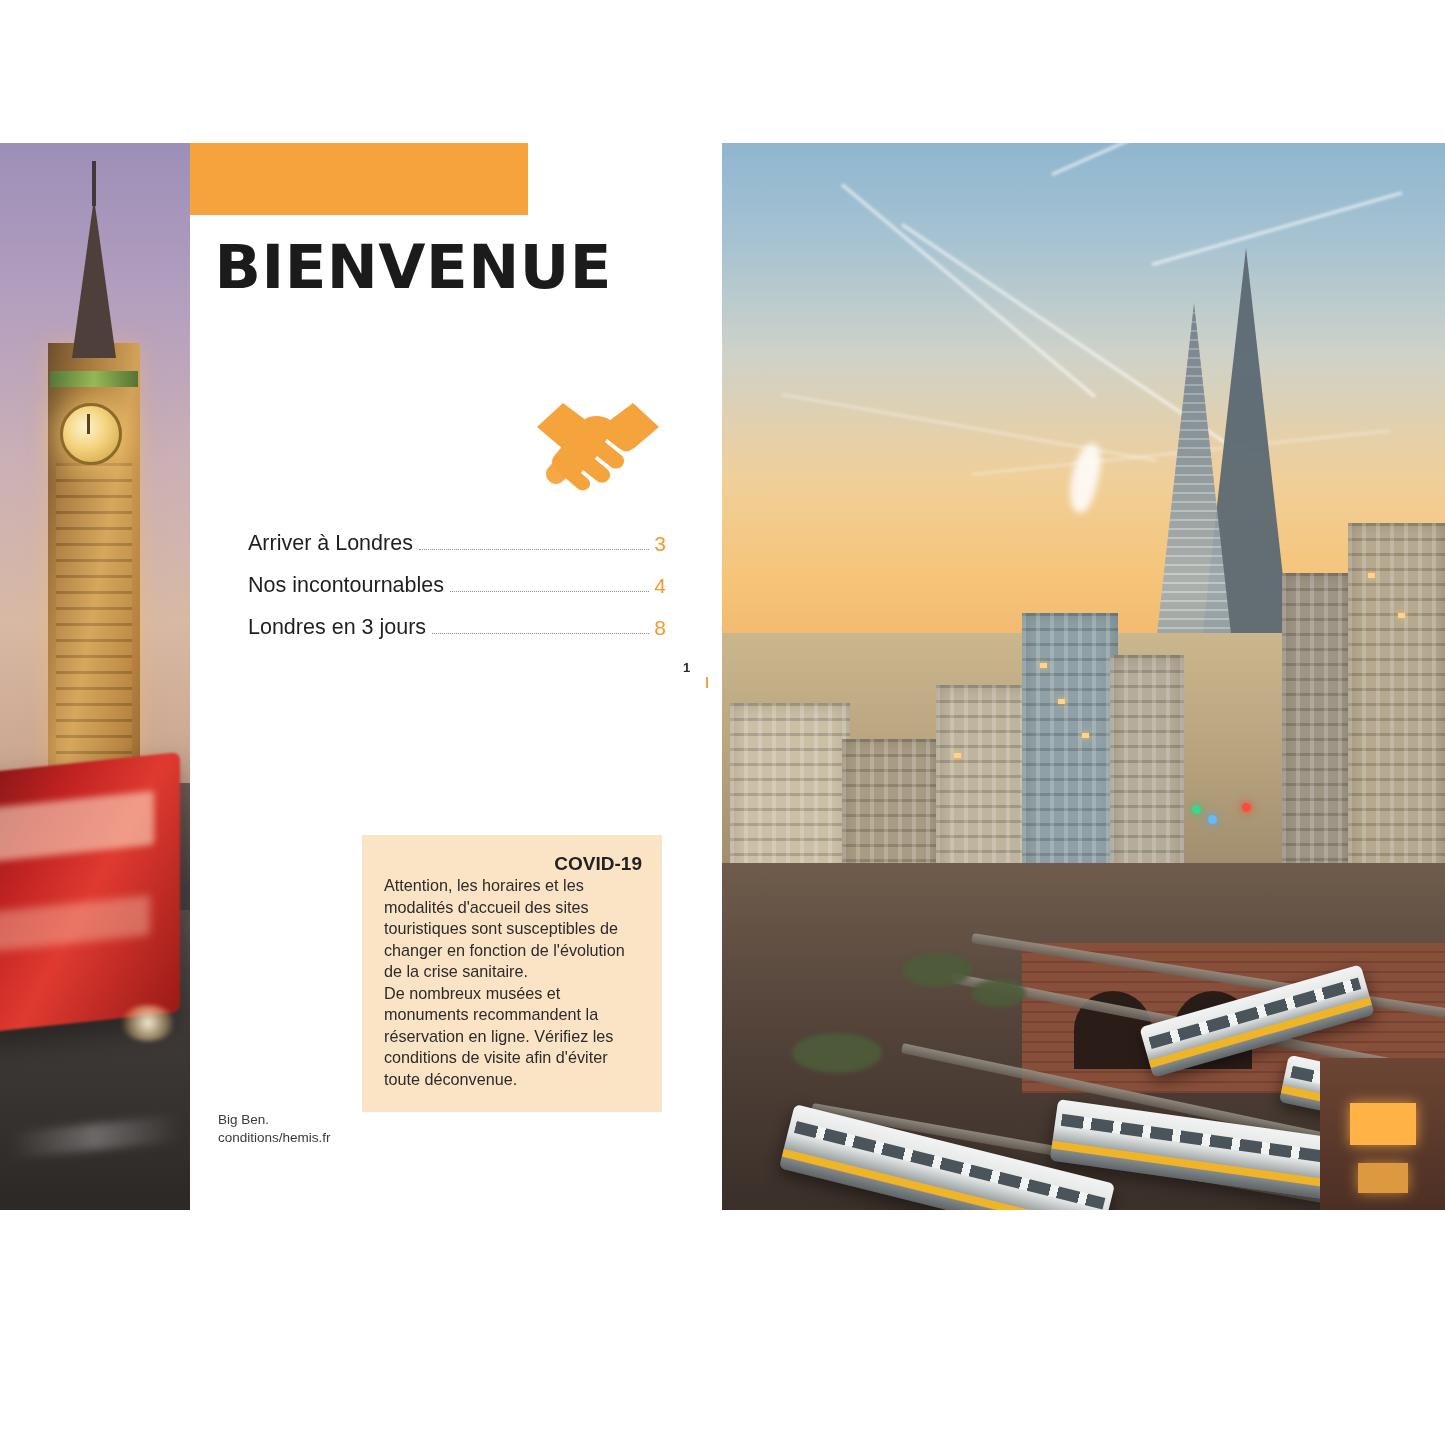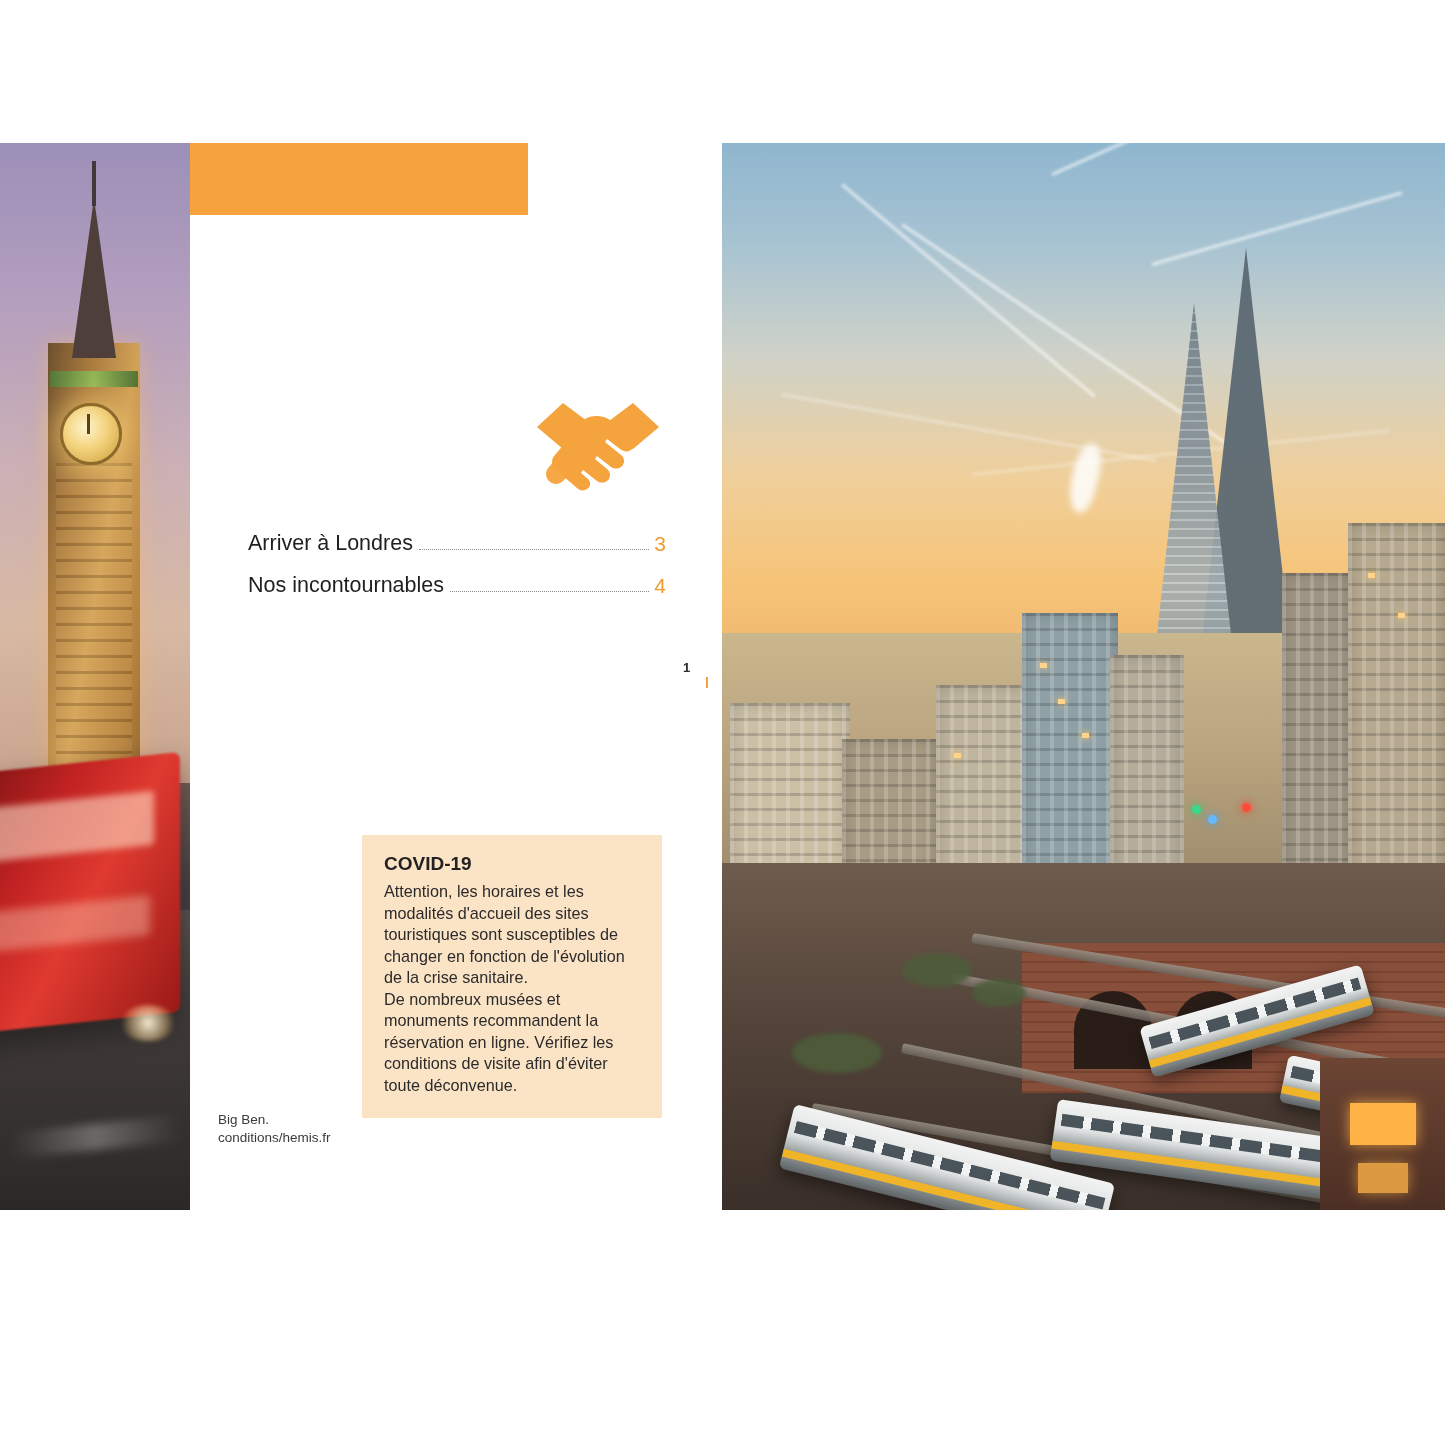--- a/index.html
+++ b/index.html
@@ -231,21 +231,21 @@
     top: 692px;
     width: 300px;
     background: #fbe3c6;
     padding: 18px 20px 22px 22px;
     box-sizing: border-box;
   }
   .covid-title {
     font-weight: 700;
     font-size: 19px;
     color: #222;
-    margin-bottom: 6px;
+    text-align: right;
   }
   .covid-text {
     font-size: 16.2px;
     line-height: 1.33;
     color: #2b2b2b;
     white-space: pre-line;
   }
 
   
   .credit {
@@ -477,20 +477,21 @@
       <div class="bb-clock"></div>
       <div class="bb-spire"></div>
       <div class="bb-spire2"></div>
       <div class="bb-bus"></div>
       <div class="bb-headlight"></div>
     </div>
 
     <div class="orange-bar"></div>
 
     <div class="title-block">
+      <div class="title-line">BIENVENUE</div>
     </div>
 
     <div class="handshake">
       <svg viewBox="0 0 130 100" width="130" height="100" aria-hidden="true">
         <g fill="#f5a33c">
           <path d="M4 34 L30 10 L54 28 L30 56 Z"></path>
           <path d="M126 34 L100 10 L76 28 L100 56 Z"></path>
           <path d="M52 26 C58 22, 70 22, 77 27 L98 45 C103 49, 102 56, 96 58 C93 59, 90 58, 87 56 L74 46 L72 49 L88 62 C92 65, 92 71, 88 74 C85 76, 81 76, 78 74 L64 63 L62 66 L74 76 C78 79, 78 85, 74 88 C71 90, 67 90, 64 88 L50 77 L48 80 L55 86 C58 89, 58 94, 54 96 C51 98, 47 98, 44 95 L22 76 C18 72, 18 66, 22 62 L52 26 Z"></path>
           <path d="M30 58 C24 64, 24 72, 30 77 L36 82 L30 88 C26 92, 20 92, 16 88 C12 84, 12 78, 16 74 L30 58 Z" opacity="0.95"></path>
         </g>
@@ -501,20 +502,25 @@
       <div class="toc-row">
         <span class="toc-label">Arriver à Londres</span>
         <span class="toc-dots"></span>
         <span class="toc-page">3</span>
       </div>
       <div class="toc-row">
         <span class="toc-label">Nos incontournables</span>
         <span class="toc-dots"></span>
         <span class="toc-page">4</span>
       </div>
+      <div class="toc-row">
+        <span class="toc-label">Londres en 3 jours</span>
+        <span class="toc-dots"></span>
+        <span class="toc-page">8</span>
+      </div>
     </div>
 
     <div class="covid-box">
       <div class="covid-title">COVID-19</div>
       <div class="covid-text">Attention, les horaires et les modalités d'accueil des sites touristiques sont susceptibles de changer en fonction de l'évolution de la crise sanitaire.
 De nombreux musées et monuments recommandent la réservation en ligne. Vérifiez les conditions de visite afin d'éviter toute déconvenue.</div>
     </div>
 
     <div class="credit">
       <div>Big Ben.</div>

